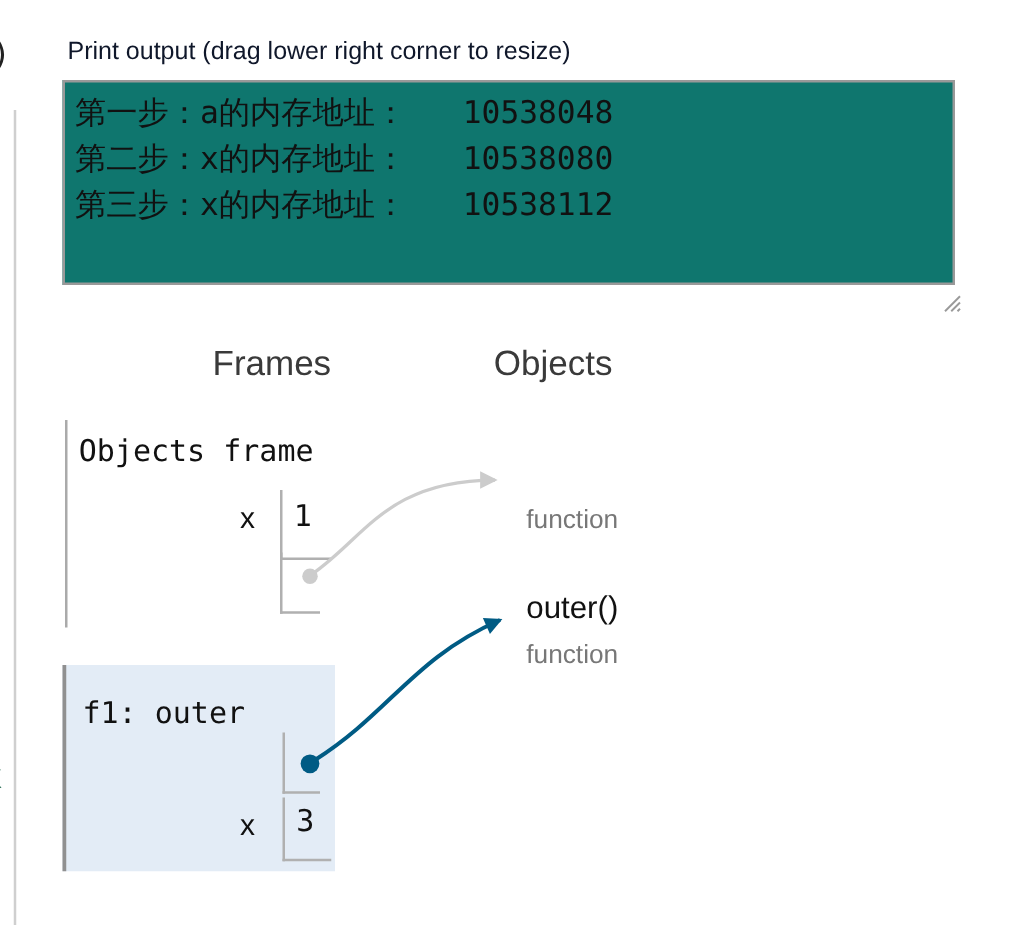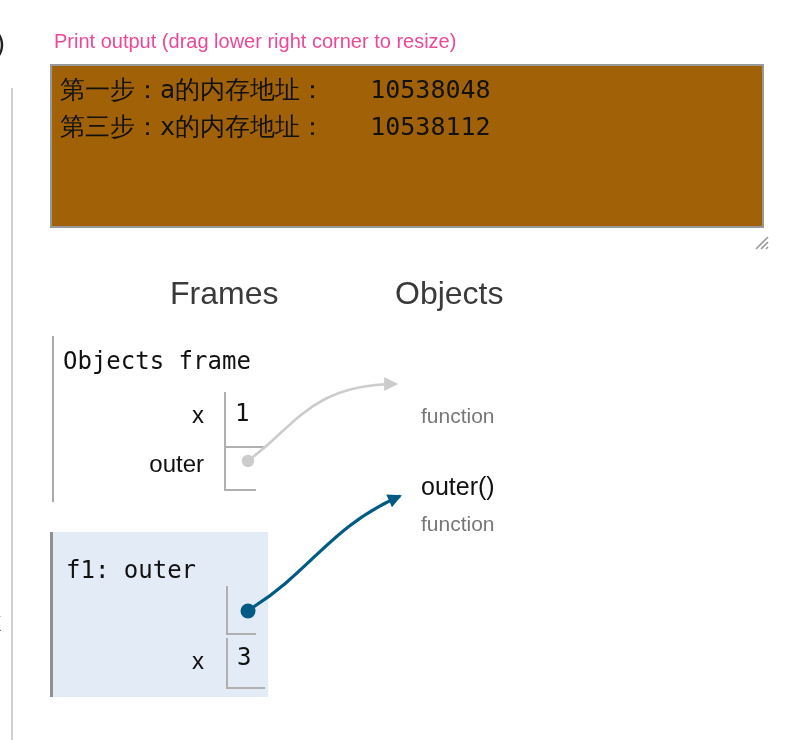--- a/index.html
+++ b/index.html
@@ -9,33 +9,33 @@
   }
   .mono{font-family:"DejaVu Sans Mono","Liberation Mono",monospace;}
   .abs{position:absolute;}
 
   
   .edge-frag-top{left:-7px;top:29px;font-size:26px;color:#222;}
   .edge-divider{left:11px;top:88px;width:2px;height:652px;background:#cfcfcf;}
   .edge-frag-bottom{left:-14px;top:606px;font-size:27px;color:#377860;}
 
   
-  .print-label{left:54px;top:30px;font-size:20px;color:#ec4899;}
+  .print-label{left:54px;top:30px;font-size:20px;color:#0f172a;}
   .print-box{
     left:50px;top:64px;width:714px;height:164px;box-sizing:border-box;
-    border:2px solid #999;background:#a16207;padding:5px 8px 0 8px;
+    border:2px solid #999;background:#0f766e;padding:5px 8px 0 8px;
   }
   .print-line{
     font-family:"DejaVu Sans Mono","Liberation Mono",monospace;
     font-size:25px;line-height:37px;color:#111;white-space:pre;
   }
   .grip{left:752px;top:233px;}
 
   
-  .col-header{font-size:32px;color:#3a3a3a;}
+  .col-header{font-size:28px;color:#3a3a3a;}
   .frames-header{left:170px;top:275px;}
   .objects-header{left:395px;top:275px;}
 
   
   .frame-global{left:52px;top:336px;width:200px;height:166px;border-left:2px solid #aaa;}
   .frame-f1{
     left:50px;top:532px;width:218px;height:165px;box-sizing:border-box;
     background:#e3ecf6;border-left:3px solid #909090;
   }
   .frame-title{font-size:24px;color:#111;white-space:pre;}
@@ -72,36 +72,36 @@
 
 <div id="stage">
 
   <span class="abs mono edge-frag-top">)</span>
   <div class="abs edge-divider"></div>
   <span class="abs mono edge-frag-bottom">x</span>
 
   <div class="abs print-label">Print output (drag lower right corner to resize)</div>
   <div class="abs print-box">
     <div class="print-line">第一步：a的内存地址：   10538048</div>
+    <div class="print-line">第二步：x的内存地址：   10538080</div>
     <div class="print-line">第三步：x的内存地址：   10538112</div>
   </div>
   <svg class="abs grip" width="18" height="18">
     <line x1="4" y1="16" x2="16" y2="4" stroke="#9a9a9a" stroke-width="1.6"></line>
     <line x1="9" y1="16" x2="16" y2="9" stroke="#9a9a9a" stroke-width="1.6"></line>
     <line x1="14" y1="16" x2="16" y2="14" stroke="#9a9a9a" stroke-width="1.6"></line>
   </svg>
 
   <div class="abs col-header frames-header">Frames</div>
   <div class="abs col-header objects-header">Objects</div>
 
   <div class="abs frame-global"></div>
   <div class="abs mono frame-title g-title">Objects frame</div>
   <div class="abs var-name g-name-x">x</div>
   <div class="abs mono val-cell g-cell-x">1</div>
-  <div class="abs var-name g-name-outer">outer</div>
   <div class="abs val-cell g-cell-outer"></div>
 
   <div class="abs frame-f1"></div>
   <div class="abs mono frame-title f1-title">f1: outer</div>
   <div class="abs val-cell f1-cell-inner"></div>
   <div class="abs var-name f1-name-x">x</div>
   <div class="abs mono val-cell f1-cell-x">3</div>
 
   <div class="abs heap-obj obj-outer">
     <div class="obj-type">function</div>

